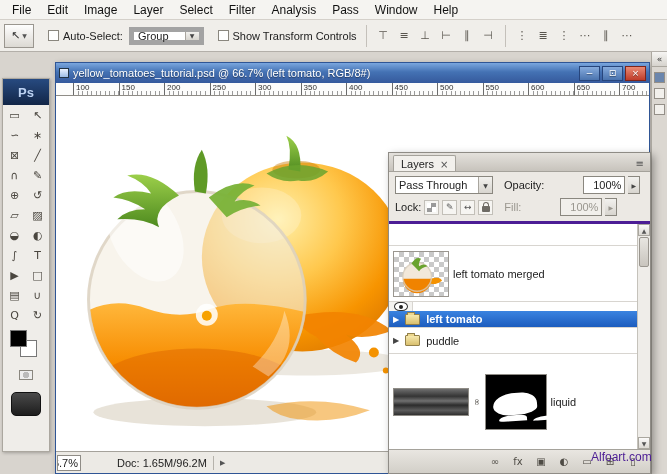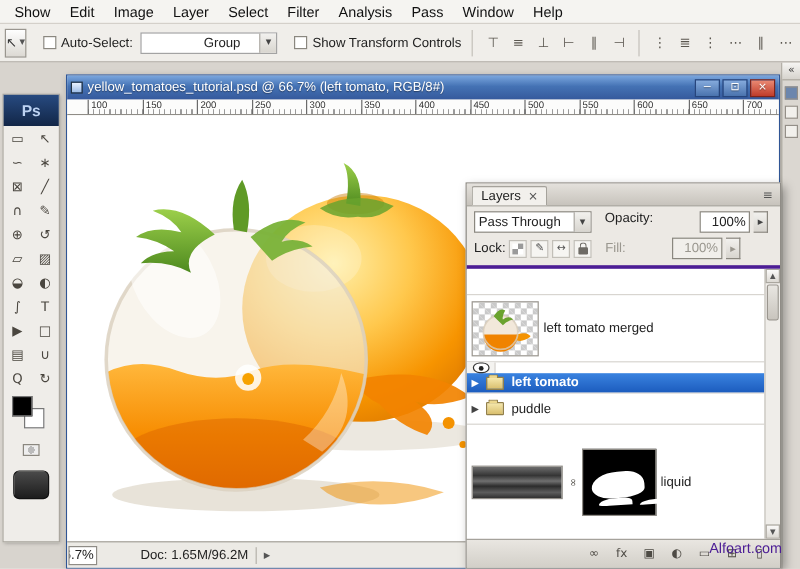--- a/index.html
+++ b/index.html
@@ -17,22 +17,22 @@
   
   .optionsbar{position:absolute;left:0;top:20px;width:667px;height:32px;background:#f0eeea;
               border-bottom:1px solid #b3afa9;display:flex;align-items:center;font-size:11px;
               color:#222;padding:0 4px;z-index:10;white-space:nowrap;}
   .toolbtn{width:30px;height:24px;border:1px solid #9a968f;background:linear-gradient(#fefefe,#dcd9d3);
            display:inline-flex;align-items:center;justify-content:center;margin-right:8px;font-size:11px;color:#333;}
   .toolbtn .tiny{font-size:6px;margin-left:2px;color:#555;}
   .checkbox{width:11px;height:11px;border:1px solid #8a877f;background:#fff;display:inline-block;
             margin:0 4px 0 6px;flex:none;}
   .lbl{margin-right:2px;}
-  .dropdown{height:18px;border:1px solid #a3a3a3;background:#fff;display:inline-flex;align-items:center;
-            margin:0 8px 0 4px;padding-left:48px;}
+  .dropdown{height:18px;border:5px solid #a3a3a3;background:#fff;display:inline-flex;align-items:center;
+            margin:0 8px 0 4px;}
   .dropdown .val{padding:0 16px 0 4px;}
   .dd-arr{width:14px;height:100%;border-left:1px solid #a9a59e;background:linear-gradient(#f2f1ee,#d8d5cf);
           display:inline-flex;align-items:center;justify-content:center;font-size:6px;color:#444;}
   .sep{width:1px;height:22px;background:#c4c0ba;margin:0 7px;flex:none;}
   .icon-group{display:inline-flex;gap:2px;}
   .icon-btn{width:19px;height:19px;display:inline-flex;align-items:center;justify-content:center;
             font-size:11px;color:#5a564f;border:1px solid transparent;}
 
   
   .tools{position:absolute;left:2px;top:78px;width:48px;height:374px;background:#efede9;
@@ -79,21 +79,21 @@
 
   
   .panel{position:absolute;left:388px;top:152px;width:263px;height:322px;background:#ece9e4;
          border:1px solid #8f8c86;box-shadow:3px 3px 8px rgba(0,0,0,.35);z-index:30;font-size:11px;color:#222;}
   .panel-header{height:19px;background:linear-gradient(#e4e1dc,#c7c3bc);border-bottom:1px solid #a5a29b;
                 display:flex;align-items:flex-end;padding:0 4px;}
   .tab{background:#f2f0ec;border:1px solid #a5a29b;border-bottom:none;border-radius:2px 2px 0 0;
        padding:2px 7px 1px;display:inline-flex;align-items:center;gap:6px;font-size:11px;}
   .tab-close{font-size:10px;color:#555;}
   .panel-menu{margin-left:auto;font-size:10px;color:#555;padding:0 2px 2px;}
-  .blend-row{display:flex;padding:4px 6px 3px;gap:3px;}
+  .blend-row{display:flex;align-items:center;padding:4px 6px 3px;gap:3px;}
   .blend-dd{width:98px;height:18px;border:1px solid #8a877f;background:#fff;display:inline-flex;align-items:center;}
   .blend-dd .val{flex:1;padding:0 3px;white-space:nowrap;overflow:hidden;}
   .op-label{margin-left:8px;}
   .op-field{width:42px;height:18px;border:1px solid #8a877f;background:#fff;display:inline-flex;
             align-items:center;justify-content:flex-end;padding:0 3px;margin-left:36px;}
   .mini-arrow{width:12px;height:18px;border:1px solid #8a877f;border-left:none;background:linear-gradient(#f2f1ee,#d8d5cf);
               display:inline-flex;align-items:center;justify-content:center;font-size:6px;color:#444;}
   .lock-row{display:flex;align-items:center;padding:1px 6px 5px;gap:3px;border-bottom:4px solid #4c1d95;}
   .lock-ic{width:15px;height:15px;border:1px solid #c2bfb8;background:#f6f5f2;display:inline-flex;
            align-items:center;justify-content:center;font-size:9px;color:#555;}
@@ -159,21 +159,21 @@
   
   .watermark{position:absolute;left:591px;top:450px;font-size:12px;color:#4c1d95;z-index:40;}
 </style>
 </head>
 <body>
 
 <div class="app">
 
   <div class="menubar">
 
-  <span class="mi">Show</span>
+  <span class="mi">File</span>
       <span class="mi">Edit</span>
       <span class="mi">Image</span>
       <span class="mi">Layer</span>
       <span class="mi">Select</span>
       <span class="mi">Filter</span>
       <span class="mi">Analysis</span>
       <span class="mi">Pass</span>
       <span class="mi">Window</span>
       <span class="mi">Help</span>
     </div>

